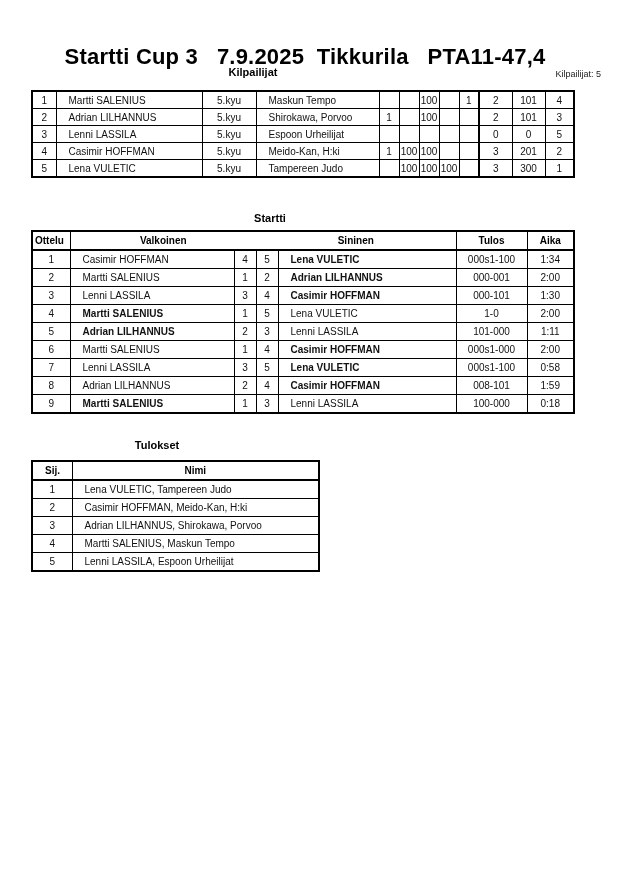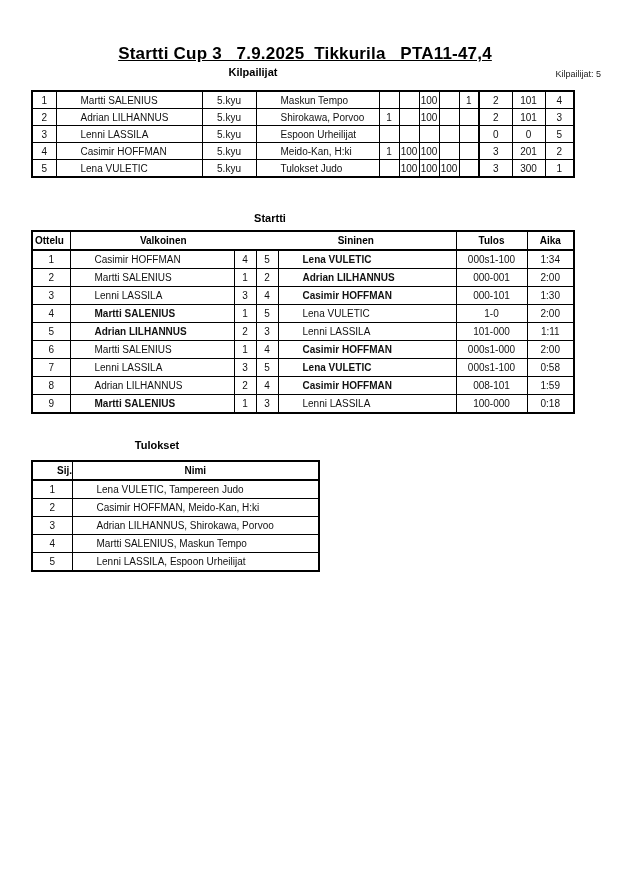--- a/index.html
+++ b/index.html
@@ -1,27 +1,27 @@
 <!DOCTYPE html>
 <html><head>
 <meta charset="utf-8">
 <style>
   html,body{margin:0;padding:0;background:#fff;}
   body{width:630px;height:891px;position:relative;font-family:"Liberation Sans",sans-serif;color:#111;}
-  .title{position:absolute;top:44px;left:0;width:610px;text-align:center;font-size:17px;font-weight:bold;color:#000;white-space:pre;letter-spacing:.2px;text-decoration:underline;}
+  .title{position:absolute;top:44px;left:0;width:610px;text-align:center;font-size:22px;font-weight:bold;color:#000;white-space:pre;letter-spacing:.2px;}
   .seclabel{position:absolute;transform:translateX(-50%);font-size:11px;font-weight:bold;color:#000;white-space:nowrap;}
   #lbl-kilpailijat{left:253px;top:66px;}
   #lbl-ottelut{left:270px;top:212px;}
   #lbl-tulokset{left:157px;top:439px;}
   .meta{position:absolute;top:69px;right:29px;font-size:9px;color:#222;}
   table{position:absolute;border-collapse:collapse;table-layout:fixed;font-size:10px;background:#fff;border:2px solid #000;}
   td,th{border:1px solid #000;padding:0 3px;white-space:nowrap;overflow:hidden;}
   th{font-weight:bold;color:#000;border-bottom:2px solid #000;}
   .c{text-align:center;}
-  .l{text-align:left;padding-left:24px;}
+  .l{text-align:left;padding-left:12px;}
   .b{font-weight:bold;}
   .nr{border-right:none;}
   .nl{border-left:none;}
   .nside{border-left:none;border-right:none;}
   .vs{border-left:2px solid #000;}
   #t-kilpailijat{left:31px;top:90px;width:542px;}
   #t-kilpailijat th{height:15px;}
   #t-kilpailijat td{height:16px;}
   #t-kilpailijat td.s{padding:0;font-size:10px;}
   #t-ottelut{left:31px;top:230px;width:542px;}
@@ -107,21 +107,21 @@
 <td class="c s"></td>
 <td class="c s"></td>
 <td class="c vs">3</td>
 <td class="c">201</td>
 <td class="c">2</td>
 </tr>
 <tr>
 <td class="c">5</td>
 <td class="l">Lena VULETIC</td>
 <td class="c">5.kyu</td>
-<td class="l">Tulokset Judo</td>
+<td class="l">Tampereen Judo</td>
 <td class="c s"></td>
 <td class="c s">100</td>
 <td class="c s">100</td>
 <td class="c s">100</td>
 <td class="c s"></td>
 <td class="c vs">3</td>
 <td class="c">300</td>
 <td class="c">1</td>
 </tr>
 </tbody>

